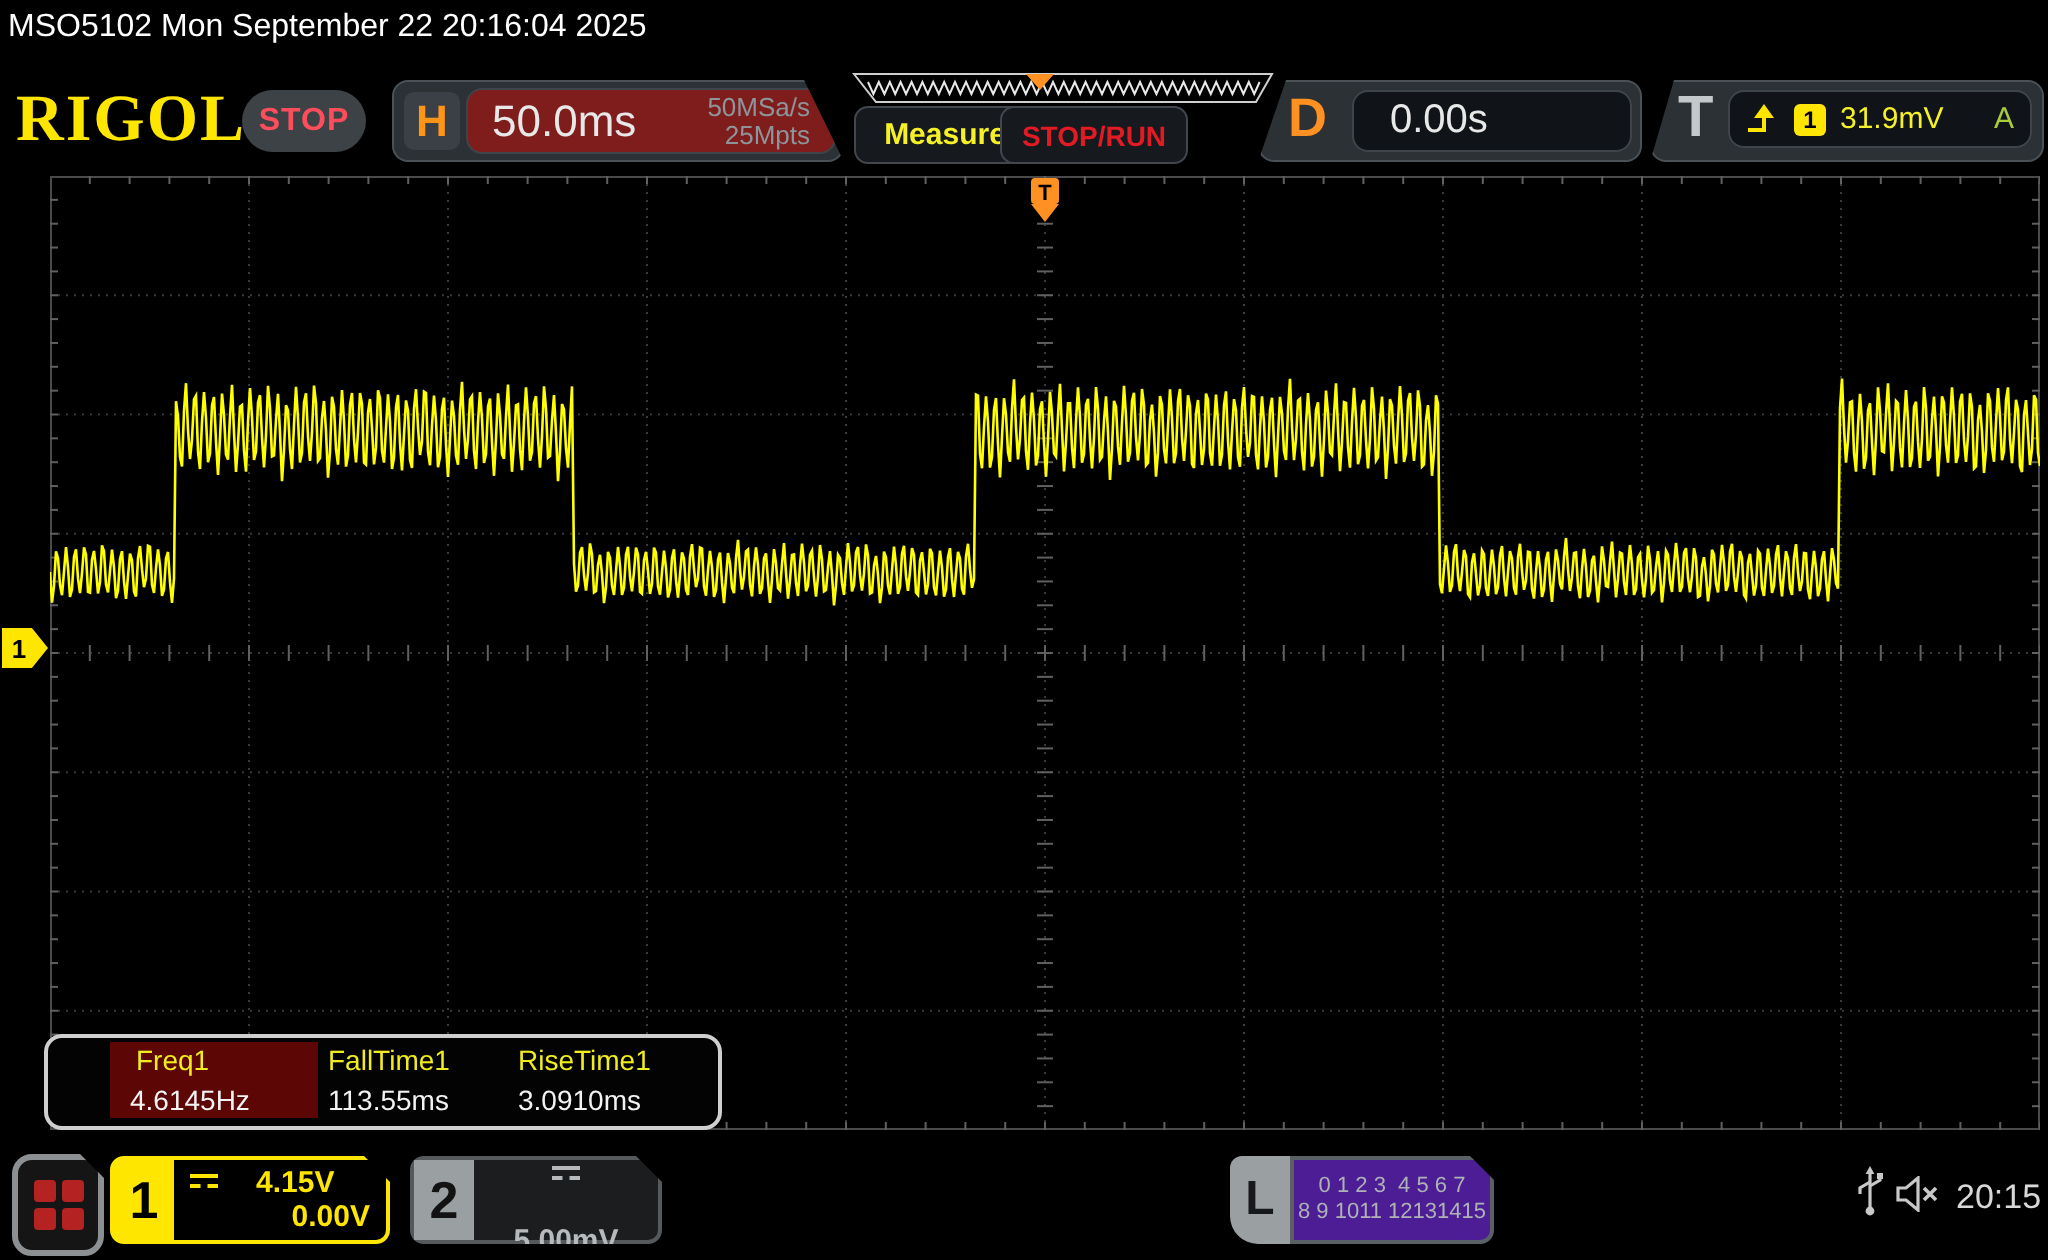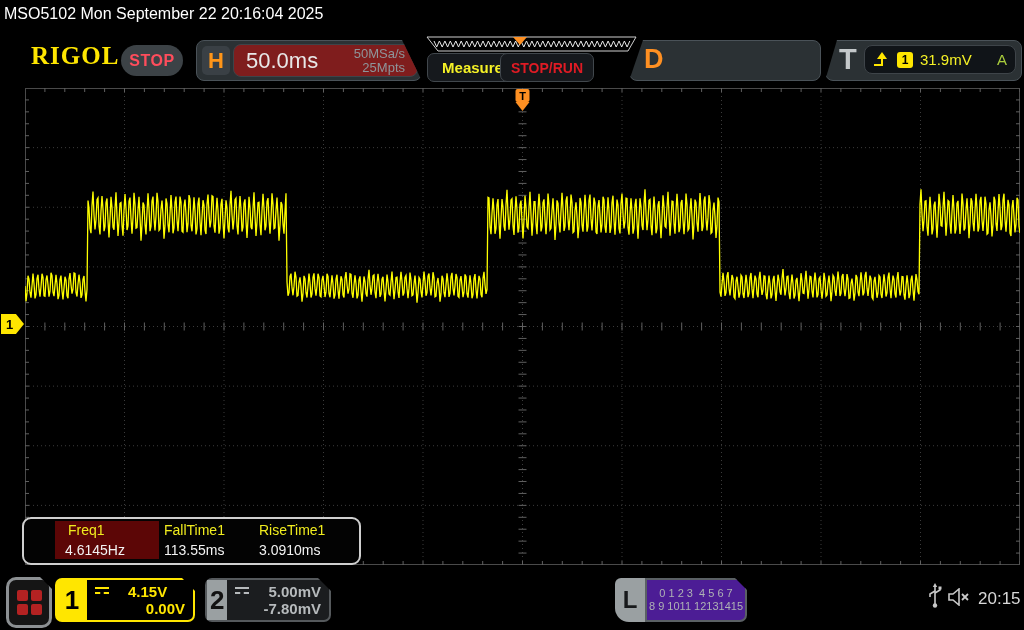--- a/index.html
+++ b/index.html
@@ -5,21 +5,21 @@
   html,body{margin:0;padding:0;background:#000;}
   body{position:relative;width:1024px;height:630px;overflow:hidden;
        font-family:"Liberation Sans",sans-serif;-webkit-font-smoothing:antialiased;}
   .abs{position:absolute;}
 
   
   .titlebar{left:0;top:0;width:1024px;height:30px;color:#fff;font-size:16px;line-height:28px;padding-left:4px;}
 
   
   .logo{left:8px;top:42px;color:#ffe600;font-family:"Liberation Serif",serif;
-        font-weight:bold;font-size:25px;letter-spacing:1px;margin-left:23px;}
+        font-weight:bold;font-size:33px;letter-spacing:1px;}
   .stop-pill{left:121px;top:45px;width:62px;height:31px;background:#3c4246;border-radius:16px;
              display:flex;align-items:center;justify-content:center;text-align:center;}
   .stop-pill span{color:#ff4d5c;font-weight:bold;font-size:16px;letter-spacing:.5px;}
 
   .panel{background:#2b3134;border:1px solid #4a5258;border-radius:8px;}
   .h-panel{left:196px;top:40px;width:224px;height:39px;
            clip-path:polygon(0 0, calc(100% - 20px) 0, 100% 100%, 0 100%);}
   .h-badge{left:5px;top:5px;width:28px;height:29px;background:#3a4045;border-radius:5px;
            color:#ff9518;font-weight:bold;font-size:22px;display:flex;align-items:center;justify-content:center;}
   .h-inset{left:36px;top:3px;width:183px;height:31px;background:#7f1d1d;border:1px solid #3e4449;border-radius:8px;}
@@ -72,21 +72,21 @@
              clip-path:polygon(0 0,calc(100% - 13px) 0,100% 13px,100% 100%,0 100%);display:flex;}
   .ch2-block{left:205px;width:126px;background:#1b1d1f;border:2px solid #55595c;
              clip-path:polygon(0 0,calc(100% - 13px) 0,100% 13px,100% 100%,0 100%);display:flex;}
   .ch-badge{width:30px;display:flex;align-items:center;justify-content:center;font-weight:bold;font-size:26px;}
   .ch1-badge{background:#ffe600;color:#000;}
   .ch2-badge{background:#9aa0a2;color:#121212;}
   .ch-vals{flex:1;padding:3px 8px 3px 8px;display:flex;flex-direction:column;justify-content:space-between;}
   .ch-line1{display:flex;align-items:center;gap:19px;font-weight:bold;font-size:15px;}
   .ch-line2{text-align:right;font-weight:bold;font-size:15px;}
   .ch1-block .ch-line1,.ch1-block .ch-line2{color:#ffe600;}
-  .ch2-block .ch-line1,.ch2-block .ch-line2{color:#b6babc;}
+  .ch2-block .ch-line1,.ch2-block .ch-line2{color:#b6babc;flex-direction:column;}
   .dc-icon{display:inline-block;width:14px;height:8px;border-top:2px solid currentColor;position:relative;}
   .dc-icon:after{content:"";position:absolute;left:0;top:3px;width:14px;border-top:2px dashed currentColor;}
 
   .l-badge{left:615px;top:578px;width:30px;height:44px;background:#9aa0a2;border-radius:6px 0 0 14px;
            color:#17191b;font-weight:bold;font-size:24px;display:flex;align-items:center;justify-content:center;}
   .l-panel{left:645px;top:578px;width:102px;height:44px;background:#4c1d95;border:2px solid #5a6064;
            border-radius:0 7px 7px 0;clip-path:polygon(0 0,calc(100% - 12px) 0,100% 12px,100% 100%,0 100%);
            box-sizing:border-box;display:flex;flex-direction:column;justify-content:center;}
   .l-row{color:#aeb2b4;font-size:11px;line-height:13px;text-align:center;white-space:pre;}
 
@@ -124,20 +124,23 @@
 
 <div class="abs hdr-btn measure-btn">
   <span>Measure</span>
 </div>
 <div class="abs hdr-btn stoprun-btn">
   <span>STOP/RUN</span>
 </div>
 
 <div class="abs panel d-panel">
   <span class="abs d-letter">D</span>
+  <div class="abs d-inset">
+    <span class="abs d-value">0.00s</span>
+  </div>
 </div>
 
 <div class="abs panel t-panel">
   <span class="abs t-letter">T</span>
   <div class="abs t-inset">
     <svg width="17" height="19" viewBox="0 0 17 19">
       <path d="M1 15 H9 V8" stroke="#ffe600" stroke-width="2" fill="none"></path>
       <polygon points="4,9 14,9 9,2" fill="#ffe600"></polygon>
     </svg>
     <span class="trig-badge">1</span>

